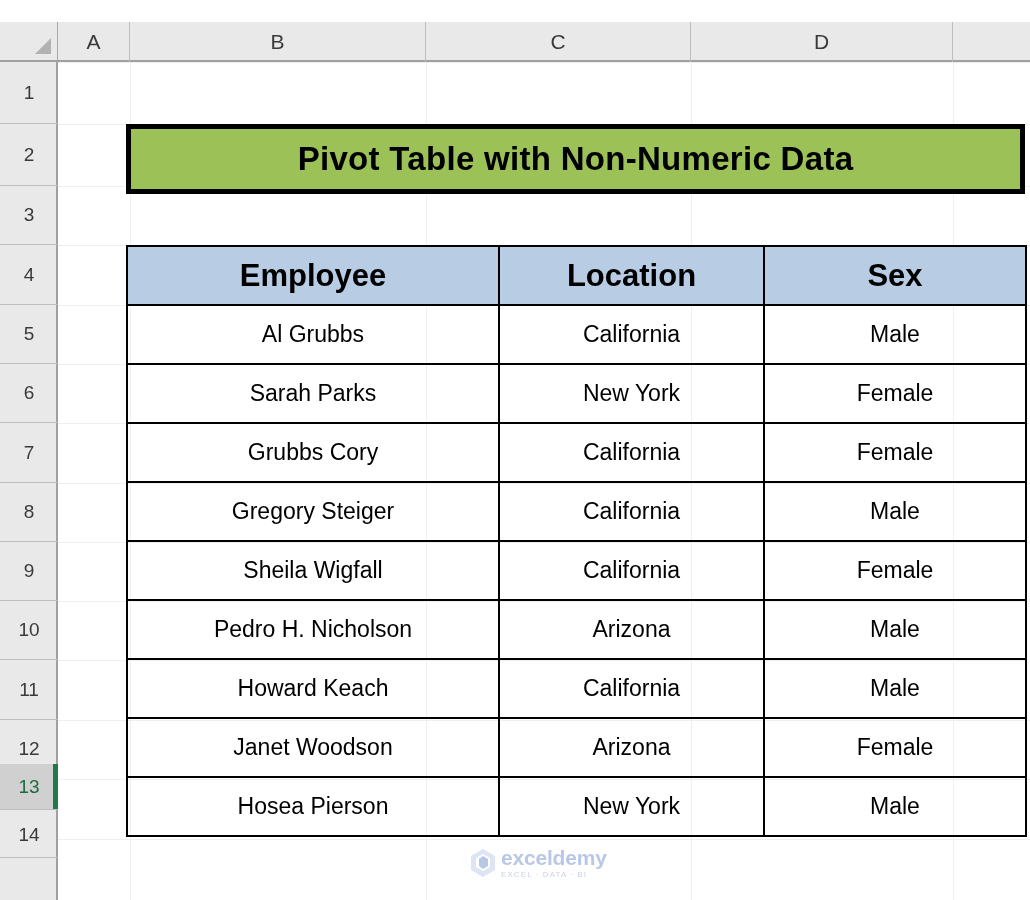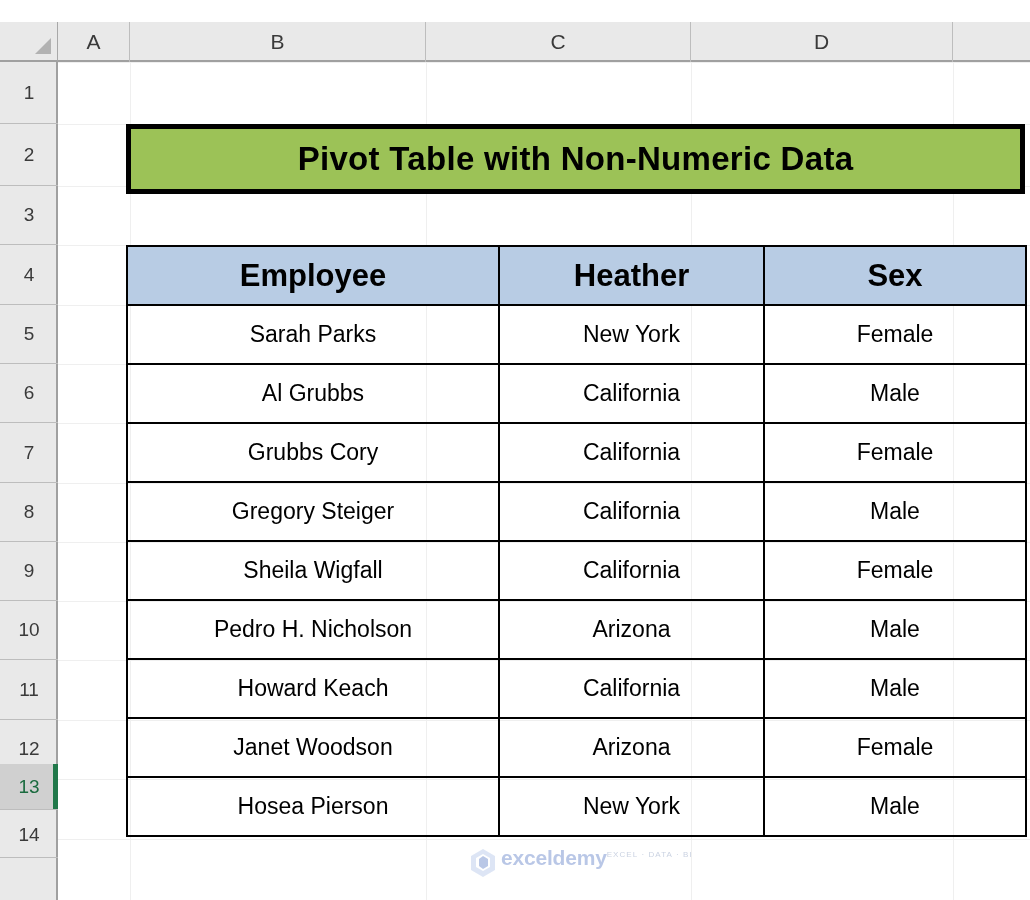--- a/index.html
+++ b/index.html
@@ -164,21 +164,21 @@
     display: flex;
     align-items: flex-start;
     opacity: 0.62;
     pointer-events: none;
   }
   .wm-logo {
     width: 26px; height: 30px;
     margin-right: 5px;
     flex: none;
   }
-  .wm-textwrap { display: flex; flex-direction: row; }
+  .wm-textwrap { display: flex; flex-direction: column; }
   .wm-name {
     font-size: 21px;
     font-weight: bold;
     color: #8fa5d8;
     line-height: 20px;
     letter-spacing: -0.2px;
     font-family: "Liberation Sans", sans-serif;
   }
   .wm-tag {
     font-size: 8px;
@@ -248,34 +248,34 @@
 
   <table class="data-table">
     <colgroup>
       <col class="col-employee">
       <col class="col-location">
       <col class="col-sex">
     </colgroup>
     <thead>
       <tr id="table-header-row" style="background: rgb(184, 204, 228);">
           <th style="background: rgb(184, 204, 228);">Employee</th>
-          <th style="background: rgb(184, 204, 228);">Heather</th>
+          <th style="background: rgb(184, 204, 228);">Location</th>
           <th style="background: rgb(184, 204, 228);">Sex</th>
         </tr>
     </thead>
     <tbody id="table-body">
+        <tr>
+          <td>Al Grubbs</td>
+          <td>California</td>
+          <td>Male</td>
+        </tr>
         <tr>
           <td>Sarah Parks</td>
           <td>New York</td>
           <td>Female</td>
-        </tr>
-        <tr>
-          <td>Al Grubbs</td>
-          <td>California</td>
-          <td>Male</td>
         </tr>
         <tr>
           <td>Grubbs Cory</td>
           <td>California</td>
           <td>Female</td>
         </tr>
         <tr>
           <td>Gregory Steiger</td>
           <td>California</td>
           <td>Male</td>

